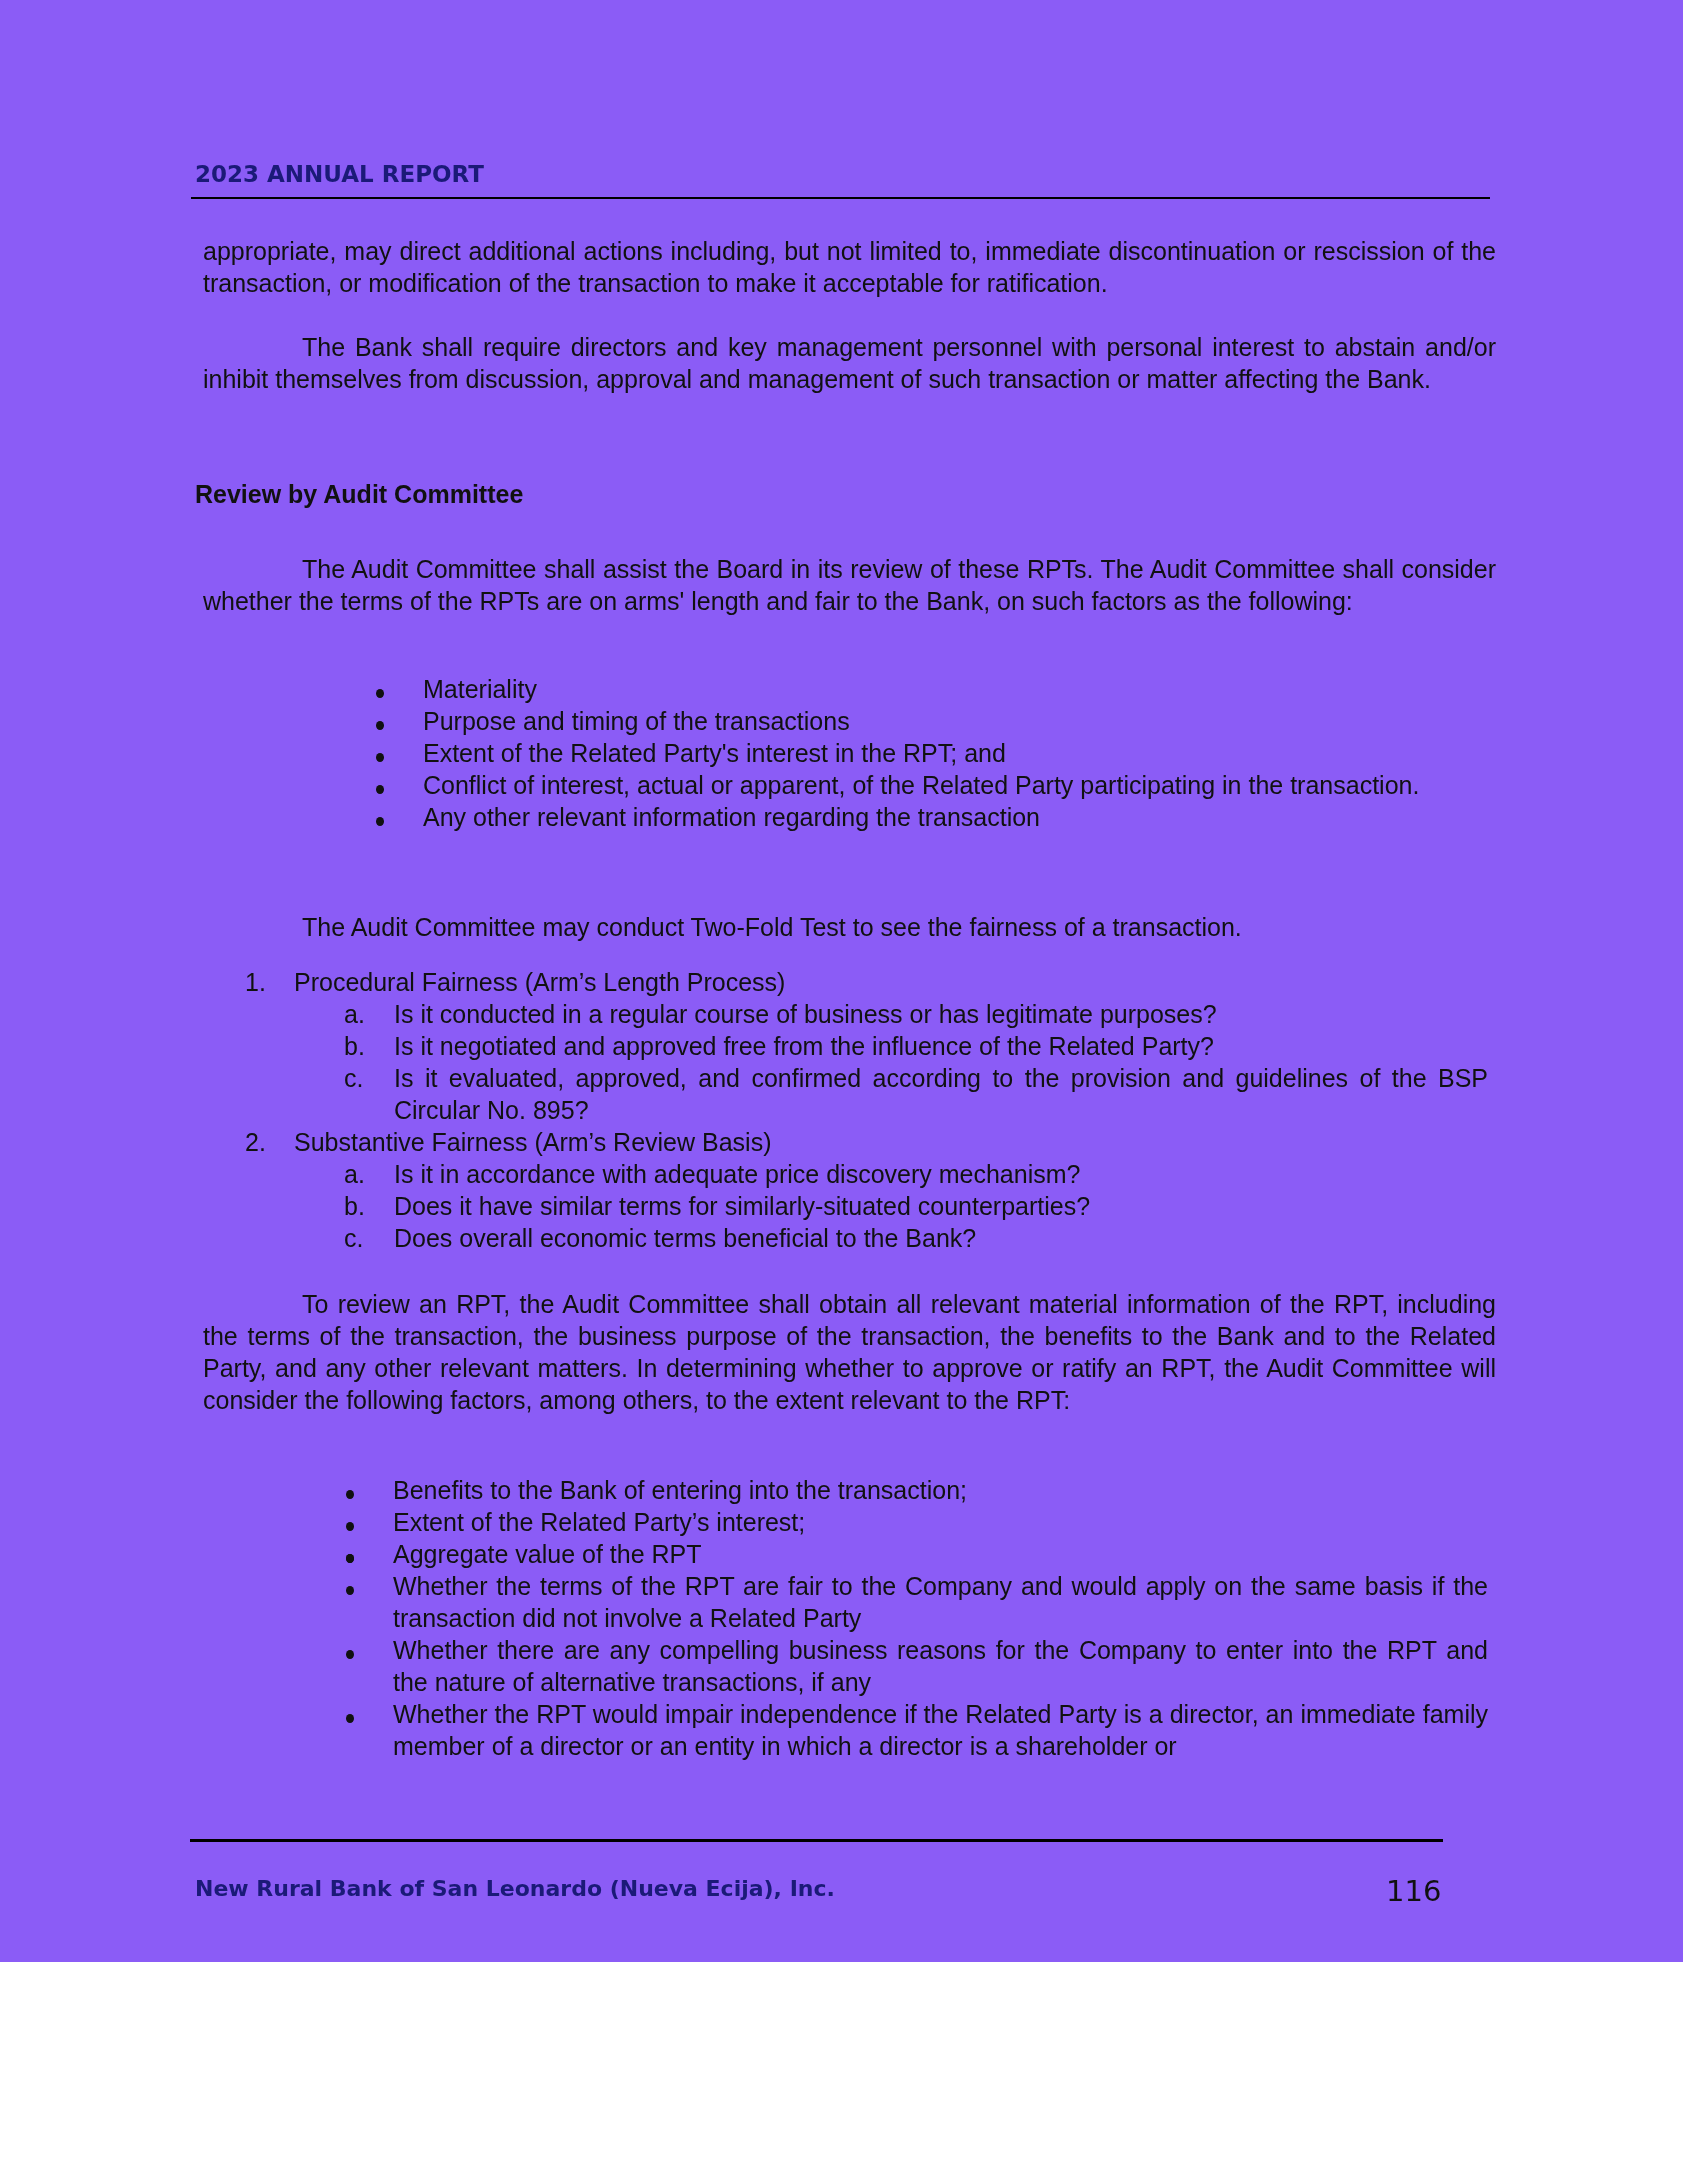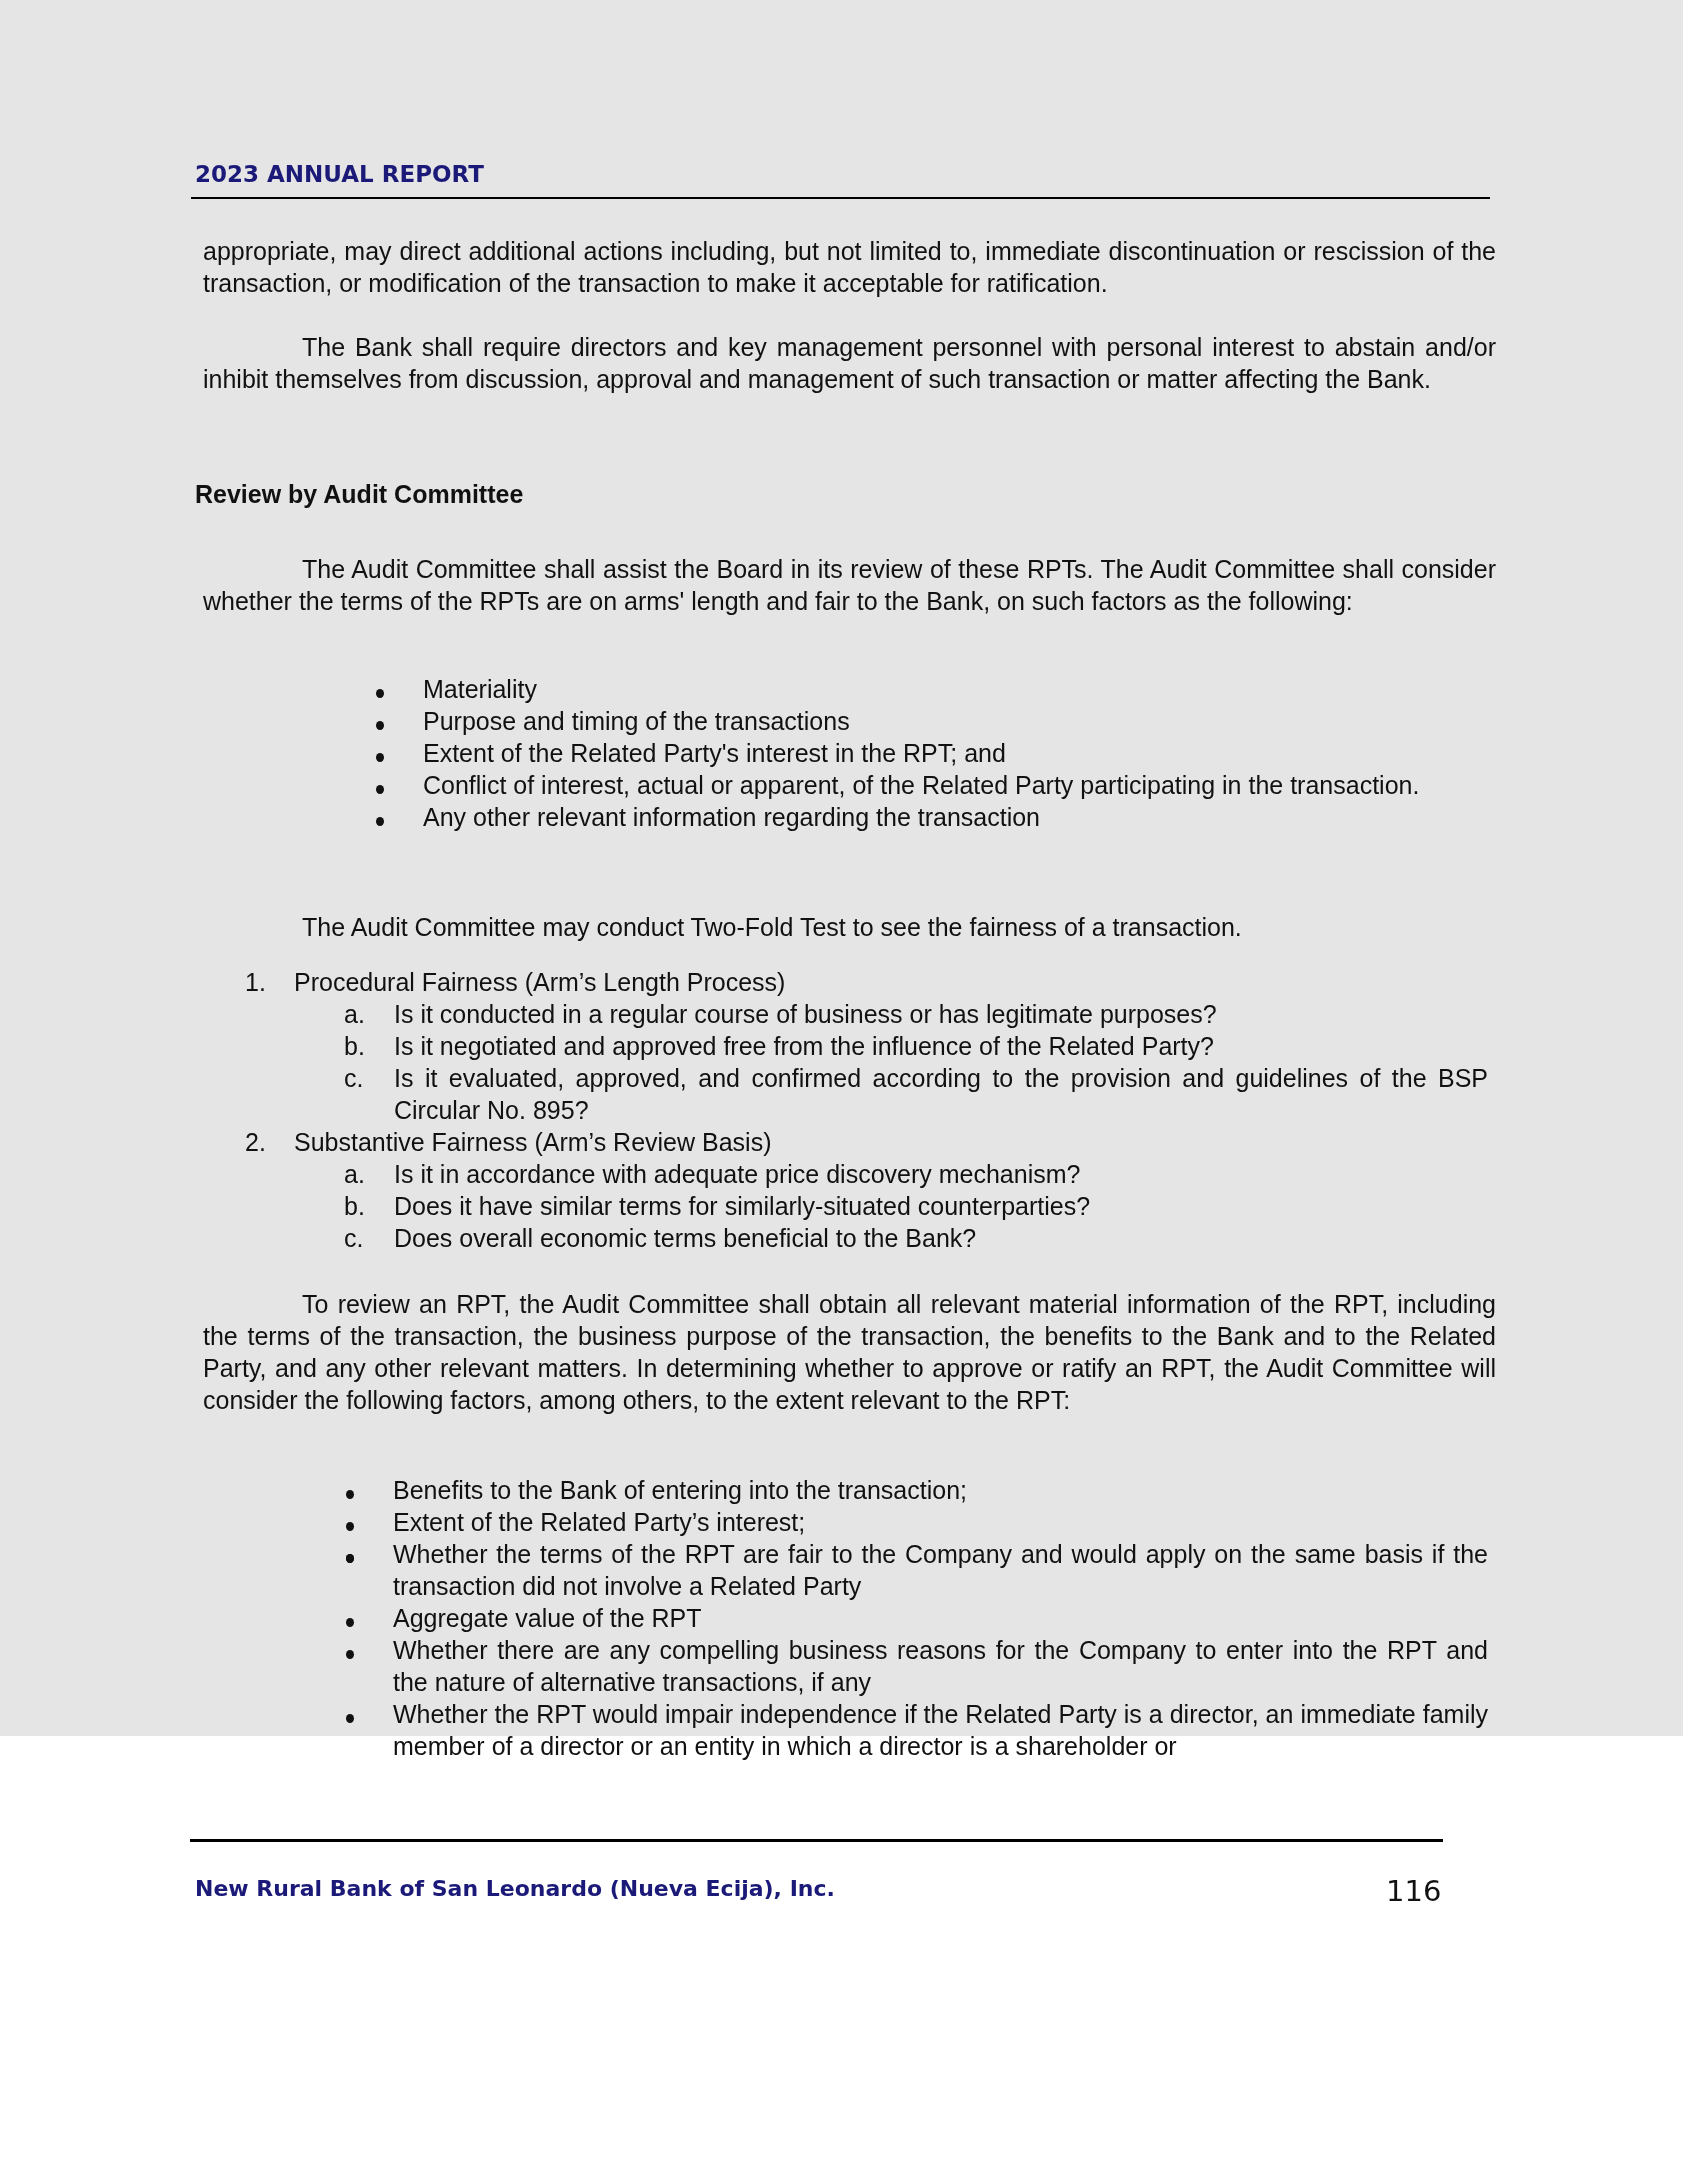--- a/index.html
+++ b/index.html
@@ -1,17 +1,17 @@
 <!DOCTYPE html>
 <html><head>
   <meta charset="utf-8">
   <style>
     html, body { margin: 0; padding: 0; background: #ffffff; }
     body { width: 1683px; height: 2178px; position: relative; overflow: hidden; }
-    .page { position: absolute; left: 0; top: 0; width: 1683px; height: 1736px; background: #e5e5e5; }
+    .page { position: absolute; left: 0; top: 0; width: 1683px; height: 1962px; background: #8b5cf6; }
     .hdr-title {
       position: absolute; left: 195px; top: 161px;
       font-family: "DejaVu Sans", sans-serif; font-weight: bold; font-size: 23px;
       color: #1b1a78; letter-spacing: 0px;
     }
     .hdr-rule { position: absolute; left: 191px; top: 197px; width: 1299px; height: 2px; background: #000; }
     .body-text {
       font-family: "Liberation Sans", sans-serif; font-size: 25px; color: #111;
       line-height: 32px;
     }
@@ -86,22 +86,22 @@
   </ol>
 
   <p class="para body-text" style="top:1280px;">
     <span class="first"></span><span>To review an RPT, the Audit Committee shall obtain all relevant material information of the RPT, including the terms of the transaction, the business purpose of the transaction, the benefits to the Bank and to the Related Party, and any other relevant matters. In determining whether to approve or ratify an RPT, the Audit Committee will consider the following factors, among others, to the extent relevant to the RPT:</span>
   </p>
 
   <ul class="list body-text" style="top:1474px;">
     <li class="li bullet-li"><span class="bullet-mark"></span><span>Benefits to the Bank of entering into the transaction;</span></li>
     <li class="li bullet-li"><span class="bullet-mark"></span><span>Extent of the Related Party’s interest;</span></li>
     <li class="li bullet-li"><span class="bullet-mark"></span></li>
+    <li class="li bullet-li"><span class="bullet-mark"></span><span>Aggregate value of the RPT</span></li>
     <li class="li bullet-li"><span class="bullet-mark"></span><span>Whether the terms of the RPT are fair to the Company and would apply on the same basis if the transaction did not involve a Related Party</span></li>
-    <li class="li bullet-li"><span class="bullet-mark"></span><span>Aggregate value of the RPT</span></li>
     <li class="li bullet-li"><span class="bullet-mark"></span><span>Whether there are any compelling business reasons for the Company to enter into the RPT and the nature of alternative transactions, if any</span></li>
     <li class="li bullet-li"><span class="bullet-mark"></span><span>Whether the RPT would impair independence if the Related Party is a director, an immediate family member of a director or an entity in which a director is a shareholder or</span></li>
   </ul>
 
   <div class="ftr-rule"></div>
   <div class="ftr-text">New Rural Bank of San Leonardo (Nueva Ecija), Inc.</div>
   <div class="ftr-page">116</div>
 </div>
 
 

